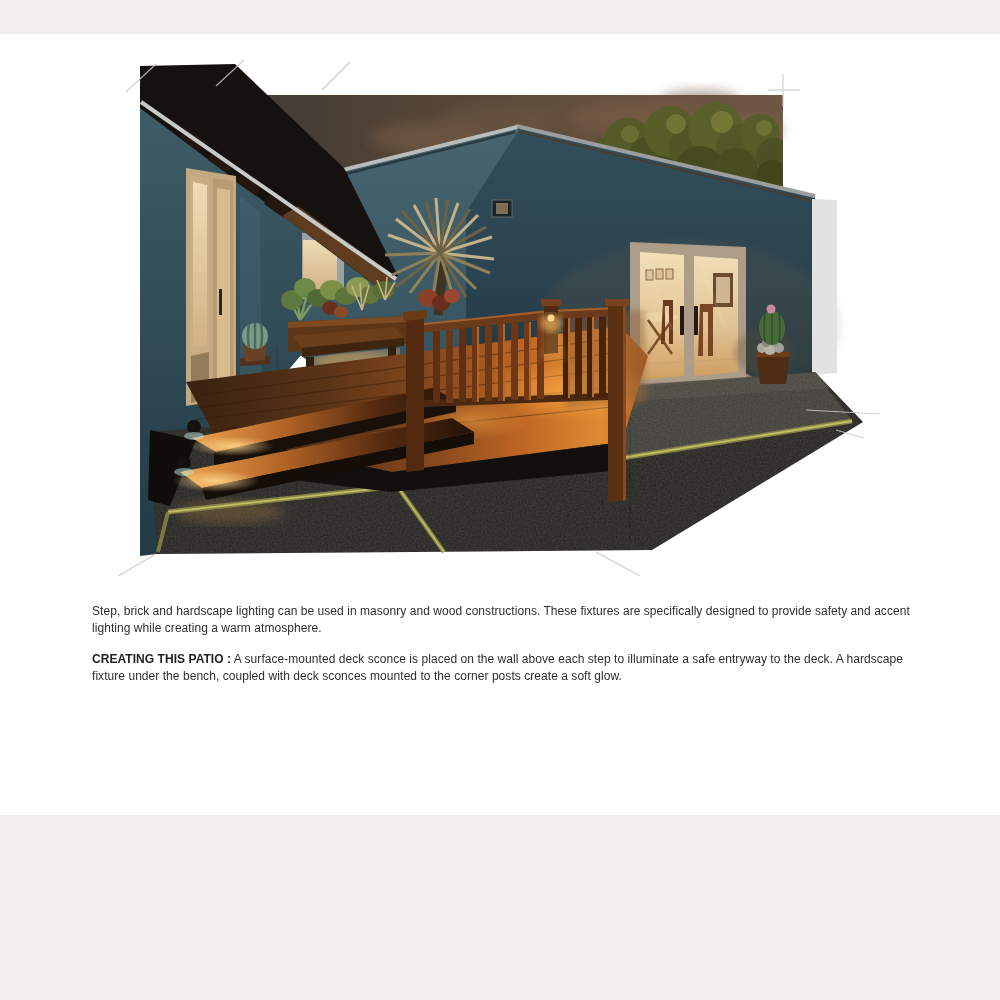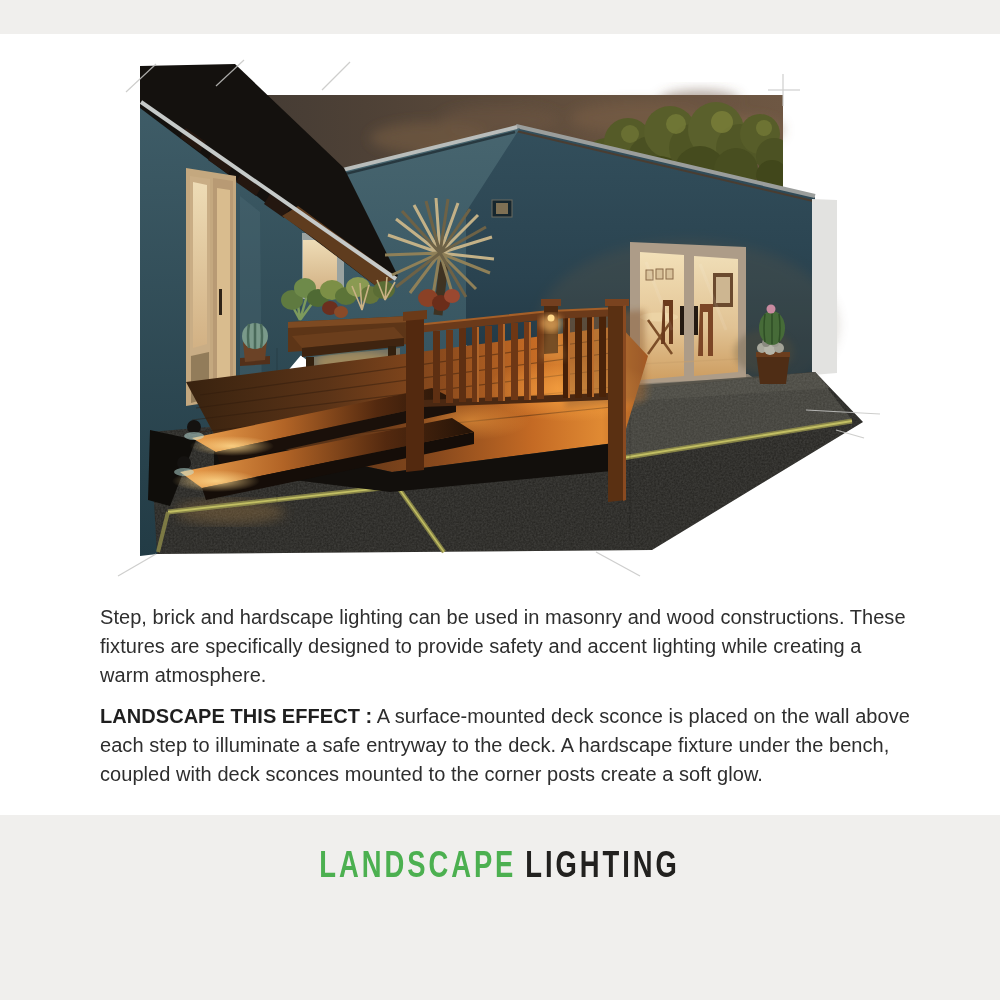--- a/index.html
+++ b/index.html
@@ -6,21 +6,21 @@
   .page{position:relative;width:1000px;height:1000px;overflow:hidden;background:#ffffff;
         font-family:"Liberation Sans", sans-serif;}
   .top-bar{position:absolute;left:0;top:0;width:1000px;height:34px;background:#f0efed;}
   .scene-wrap{position:absolute;left:0;top:0;width:1000px;height:1000px;pointer-events:none;}
   .scene-wrap svg{display:block;width:1000px;height:1000px;}
 
   .copy{position:absolute;left:84px;top:603px;width:832px;color:#2e2e2e;}
   .headline{margin:0 0 15px 0;line-height:1;}
   .headline .squeeze{display:inline-block;transform:scaleX(0.68);transform-origin:0 50%;
       font-size:49px;font-weight:700;letter-spacing:1px;color:#4cb050;white-space:nowrap;}
-  .copy p{margin:0 0 13px 16px;font-size:20px;line-height:1.44;letter-spacing:0.05px;}
+  .copy p{margin:0 0 13px 8px;font-size:12px;line-height:1.44;letter-spacing:0.05px;}
   .copy p strong{color:#1f1f1f;}
 
   .footer{position:absolute;left:0;top:815px;width:1000px;height:185px;background:#f0efed;text-align:center;}
   .brand-line{margin-top:31px;line-height:1;}
   .brand-line .squeeze{display:inline-block;transform:scaleX(0.74);transform-origin:50% 50%;
       font-size:37px;font-weight:700;letter-spacing:4px;white-space:nowrap;}
   .brand-first{color:#4cb050;}
   .brand-second{color:#22211f;margin-left:12px;}
   .brand-title-line{margin-top:4px;line-height:1;}
   .brand-title-line .squeeze{display:inline-block;transform:scaleX(0.78);transform-origin:50% 50%;
@@ -348,24 +348,19 @@
       <path d="M118,576 L156,554"></path>
           <path d="M596,552 L640,576"></path>
       <path d="M806,410 L880,414"></path>
           <path d="M836,430 L864,438"></path>
     </g>
   </svg>
   </figure>
 
   <section class="copy">
     <p>Step, brick and hardscape lighting can be used in masonry and wood constructions. These fixtures are specifically designed to provide safety and accent lighting while creating a warm atmosphere.</p>
-    <p><strong>LANDSCAPE THIS EFFECT :</strong> <span>A surface-mounted deck sconce is placed on the wall above each step to illuminate a safe entryway to the deck. A hardscape fixture under the bench, coupled with deck sconces mounted to the corner posts create a soft glow.</span></p>
+    <p><strong>CREATING THIS PATIO :</strong> <span>A surface-mounted deck sconce is placed on the wall above each step to illuminate a safe entryway to the deck. A hardscape fixture under the bench, coupled with deck sconces mounted to the corner posts create a soft glow.</span></p>
   </section>
 
   <footer class="footer">
-    <div class="brand-line">
-      <span class="squeeze">
-        <span class="brand-first">LANDSCAPE</span><span class="brand-second">LIGHTING</span>
-      </span>
-    </div>
   </footer>
 
 </div>
 
 </body></html>

